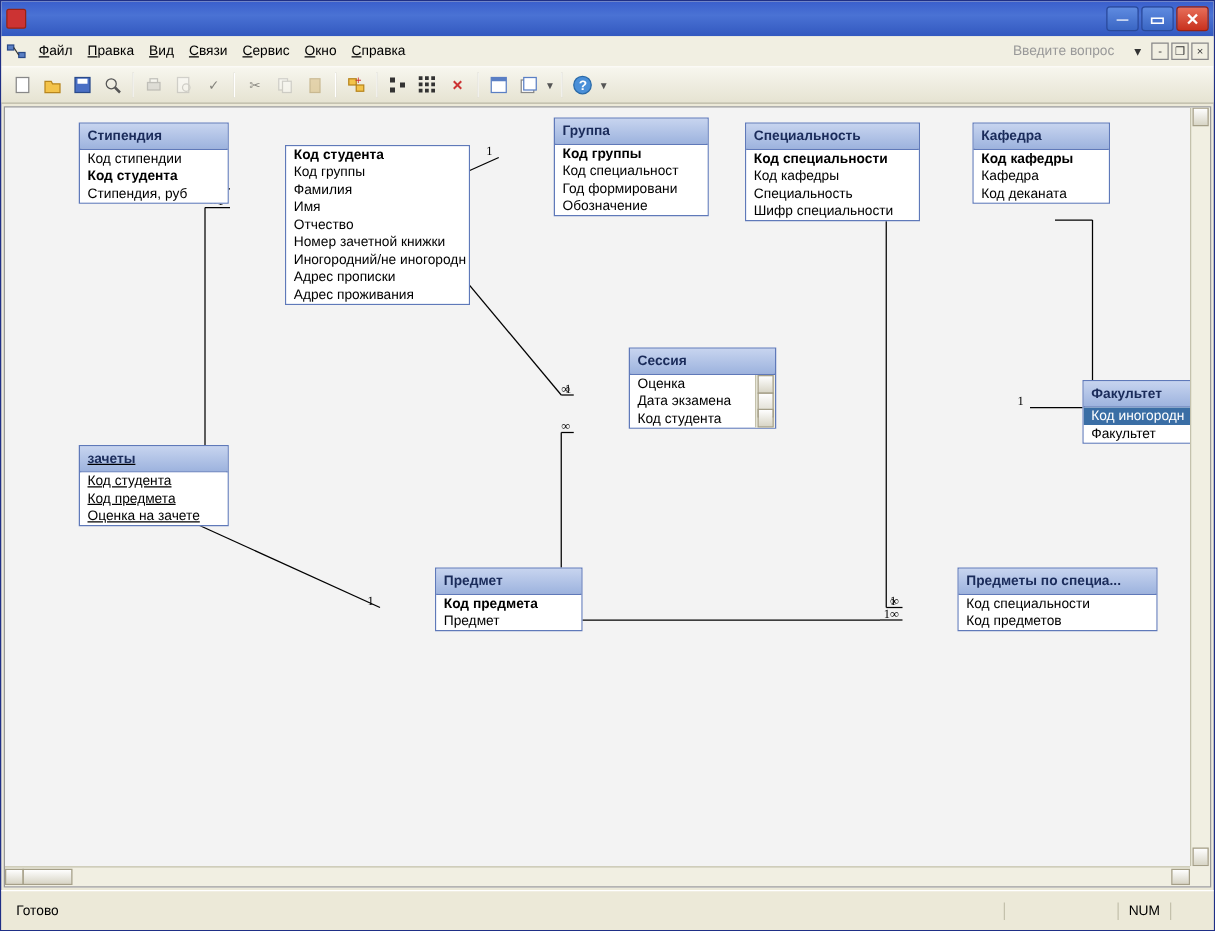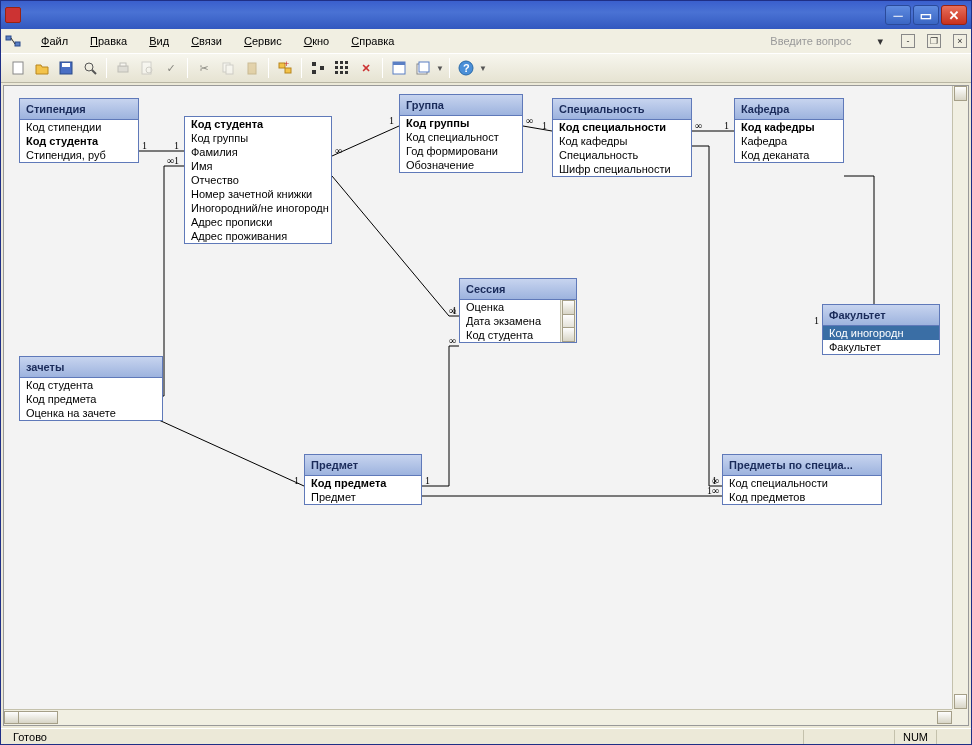--- a/index.html
+++ b/index.html
@@ -33,21 +33,21 @@
     border: 1px solid #2a4a9a;
     margin-left: 2px; color: #fff;
     display: flex; align-items: center; justify-content: center;
     border-radius: 3px; font-family: Arial;
   }
   .titlebar .wbtn.close { background: linear-gradient(#e76f5a, #c8311e); border-color: #921; }
   
   .menubar {
     height: 24px; background: #f1efe2;
     display: flex; align-items: center; padding: 0 4px;
-    font-size: 11px; color: #000; gap: 10px;
+    font-size: 11px; color: #000;
   }
   .menubar .mico { width:16px; height:16px; margin-right:4px; display:inline-block;}
   .menubar .mitem { padding: 2px 6px; }
   .menubar .mitem u { text-decoration: underline; }
   .menubar .ask { flex:1; text-align:right; color:#999; padding-right:10px; }
   .menubar .mdibtn { width:14px;height:14px;border:1px solid #888;background:#f1efe2;margin-left:2px;display:flex;align-items:center;justify-content:center;font-size:9px;color:#333;}
   
   .toolbar {
     height: 30px; background: linear-gradient(#f7f6ee, #e6e3d2);
     border-top: 1px solid #fff; border-bottom: 1px solid #b8b5a3;
@@ -59,20 +59,21 @@
   .canvas-wrap { flex: 1; position: relative; background: #f3f3f3; border: 1px solid #999; margin: 2px; overflow:hidden;}
   .canvas { position:absolute; inset:0; }
   
   .tblwin {
     position: absolute;
     border: 1px solid #5f79b9;
     background: #fff;
     box-shadow: 0 0 0 1px #a9bde0 inset;
     font-size: 11px;
     min-width: 80px;
+    margin-left: 44px;
   }
   .tblwin .thead {
     background: linear-gradient(#c7d4ef, #9db3de);
     border-bottom: 1px solid #5f79b9;
     padding: 4px 6px;
     font-weight: bold;
     color: #1a2b5a;
   }
   .tblwin .tbody { background: #fff; }
   .tblwin .fld { padding: 1px 6px; white-space: nowrap; overflow:hidden; text-overflow: clip; color:#000;}
@@ -90,21 +91,21 @@
   
   .hscroll { position:absolute; left:0; right:16px; bottom:0; height:16px; background:#f1efe2; border-top:1px solid #c4c1ac;}
   .hscroll .thumb{position:absolute;top:1px;bottom:1px;left:14px;width:40px;background:linear-gradient(#fefefe,#d8d5c6);border:1px solid #a59f88;}
   .hscroll::before,.hscroll::after{content:"";position:absolute;top:1px;bottom:1px;width:13px;background:linear-gradient(#fefefe,#d8d5c6);border:1px solid #a59f88;}
   .hscroll::before{left:0;} .hscroll::after{right:0;}
   .vscroll-main{position:absolute;right:0;top:0;bottom:16px;width:16px;background:#f1efe2;border-left:1px solid #c4c1ac;}
   .vscroll-main::before,.vscroll-main::after{content:"";position:absolute;left:1px;right:1px;height:13px;background:linear-gradient(#fefefe,#d8d5c6);border:1px solid #a59f88;}
   .vscroll-main::before{top:0;} .vscroll-main::after{bottom:0;}
   .corner{position:absolute;right:0;bottom:0;width:16px;height:16px;background:#f1efe2;}
   
-  .statusbar { height:16px; background:#ece9d8; border-top:1px solid #fff; display:flex; align-items:center; font-size:11px; padding:0 4px;}
+  .statusbar { height:32px; background:#ece9d8; border-top:1px solid #fff; display:flex; align-items:center; font-size:11px; padding:0 4px;}
   .statusbar .cell{ padding:0 8px;}
   .statusbar .fill{flex:1;}
   .statusbar .sep{width:1px;height:14px;background:#c4c1ac;}
 </style>
 </head>
 <body>
 
 <div class="titlebar">
   <span class="app-icon"></span>
   <span class="spacer"></span>
@@ -326,21 +327,21 @@
         </div>
       </div>
       <div class="tblwin" style="left: 730px; top: 12px; width: 110px;">
         <div class="thead">Кафедра</div>
         <div class="tbody">
           <div class="fld key">Код кафедры</div>
           <div class="fld">Кафедра</div>
           <div class="fld">Код деканата</div>
         </div>
       </div>
-      <div class="tblwin" style="left: 15px; top: 270px; width: 144px;">
+      <div class="tblwin" style="left: 15px; top: 270px; width: 120px; text-decoration: underline;">
         <div class="thead">зачеты</div>
         <div class="tbody">
           <div class="fld">Код студента</div>
           <div class="fld">Код предмета</div>
           <div class="fld">Оценка на зачете</div>
         </div>
       </div>
       <div class="tblwin scroll" style="left: 455px; top: 192px; width: 118px;">
         <div class="thead">Сессия</div>
         <div class="tbody" style="padding-right: 16px;">

